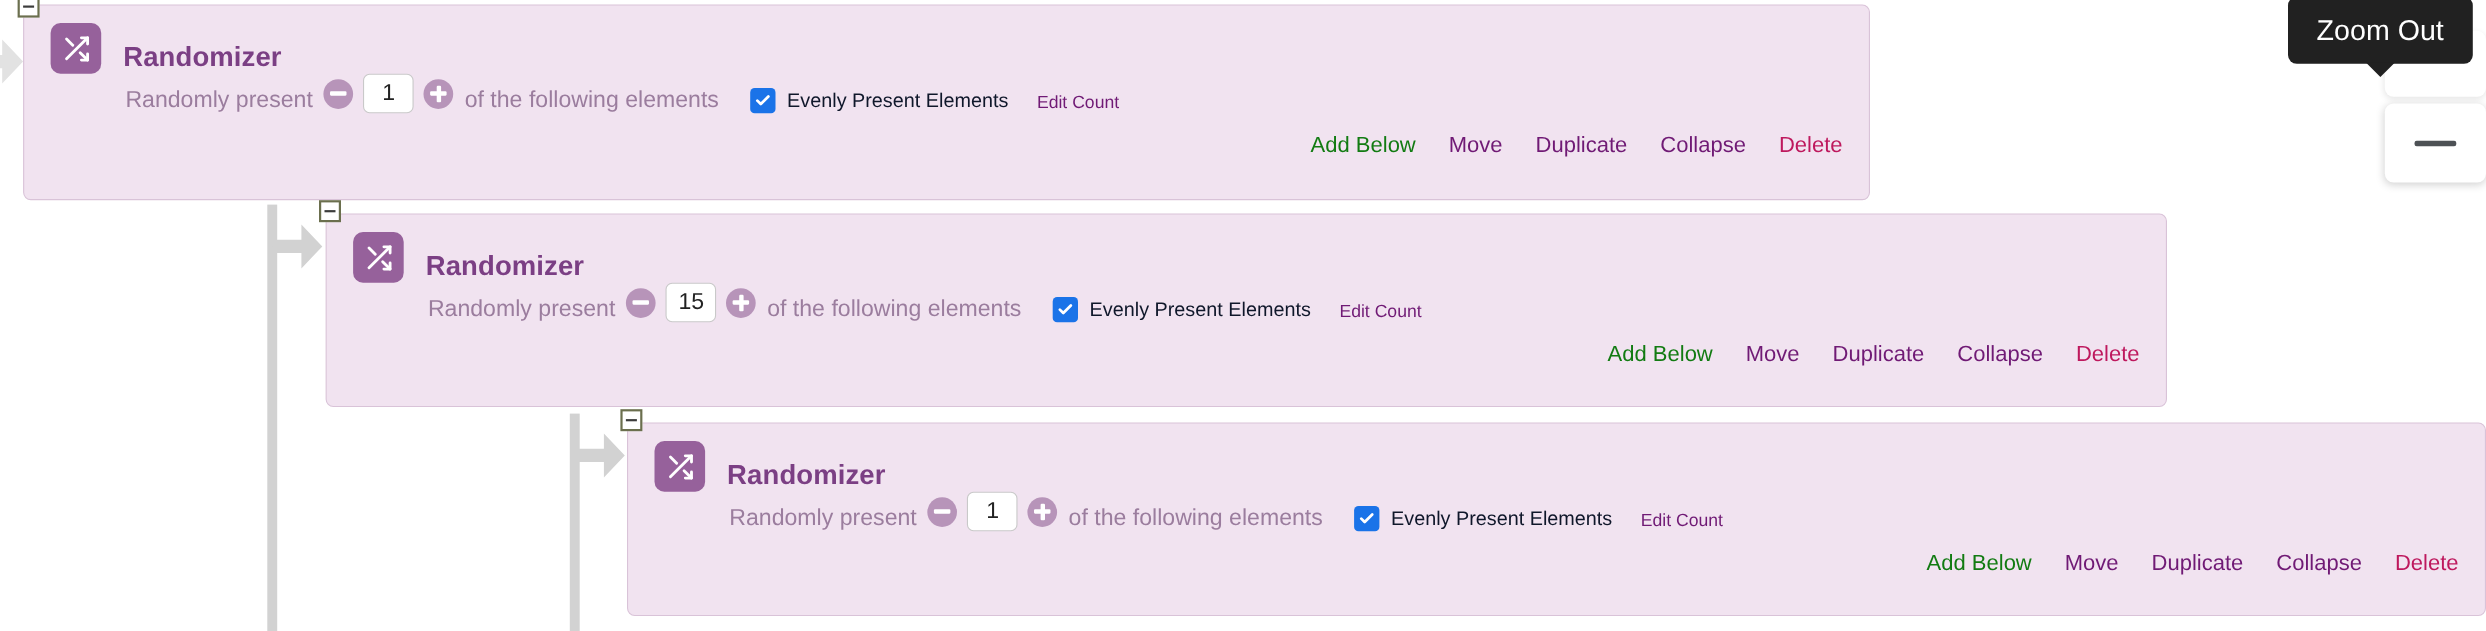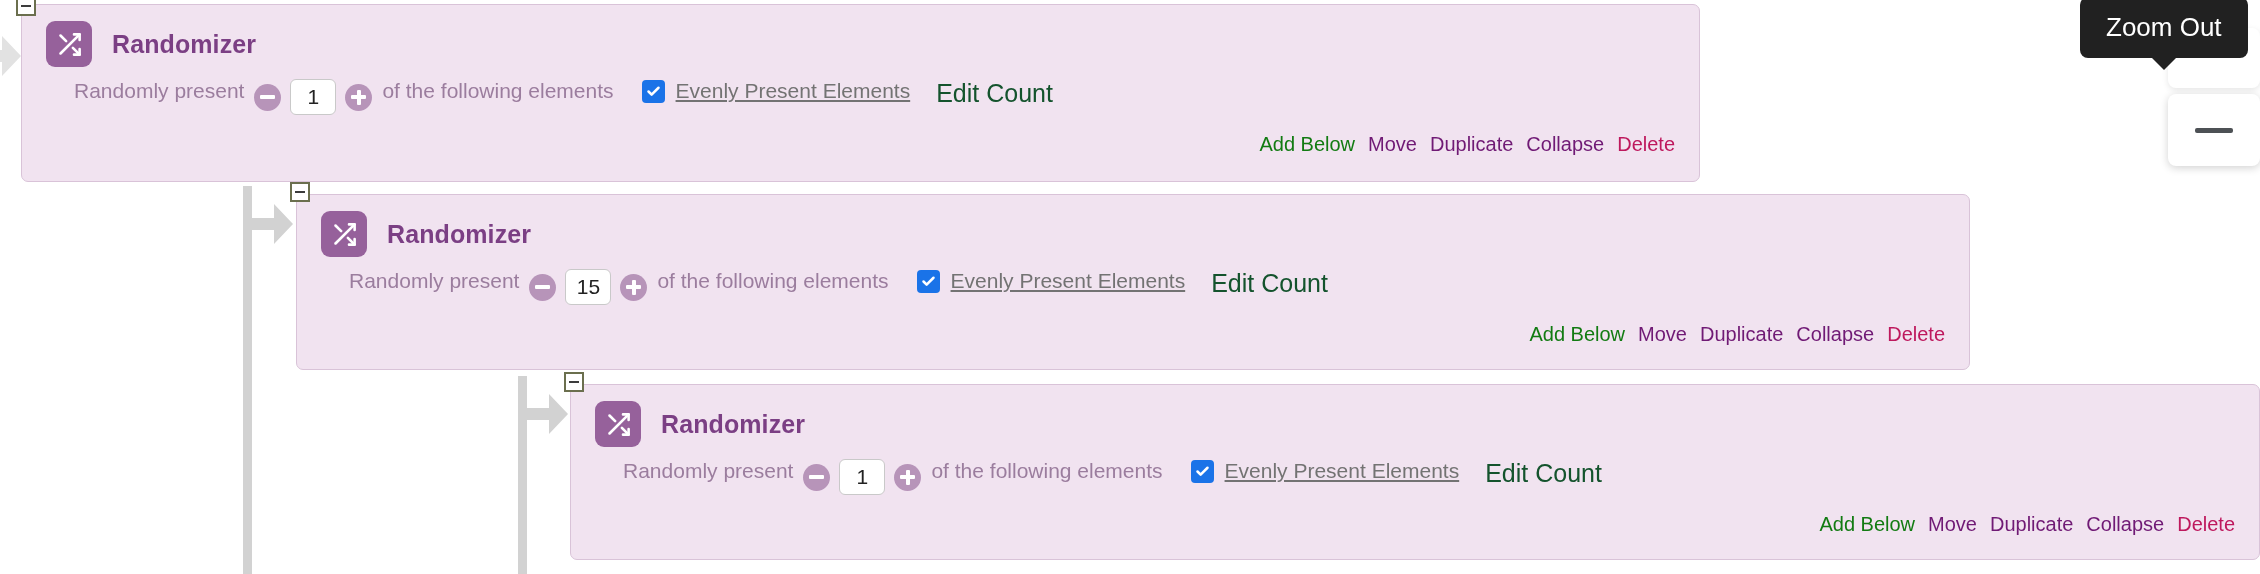--- a/index.html
+++ b/index.html
@@ -45,21 +45,21 @@
   
   .block{
     position:absolute;
     background:#f1e3f0;
     border:1px solid #d9c3d8;
     border-radius:7px;
     box-sizing:border-box;
     z-index:4;
   }
   .block-head{
-    display:flex;align-items:center;
+    display:flex;align-items:flex-end;
     padding:16px 0 0 24px;
   }
   .icon-sq{
     width:46px;height:46px;
     border-radius:9px;
     background:#96619b;
     display:flex;align-items:center;justify-content:center;
     flex:0 0 auto;
   }
   .icon-sq svg{display:block;}
@@ -67,23 +67,23 @@
     margin-left:20px;
     font-size:25px;
     font-weight:bold;
     color:#7b3f84;
     letter-spacing:.1px;
     white-space:nowrap;
   }
 
   
   .settings-row{
-    display:flex;align-items:flex-start;
-    padding-left:52px;
-    margin-top:12px;
+    display:flex;align-items:flex-end;
+    padding-left:92px;
+    margin-top:0;
     white-space:nowrap;
   }
   .lbl{
     font-size:21px;
     color:#9b7d9e;
   }
   .stepper{
     display:flex;align-items:center;
     margin:0 10px;
   }
@@ -124,36 +124,35 @@
   .chkbox{
     width:23px;height:23px;
     border-radius:4px;
     background:#1a73e8;
     display:flex;align-items:center;justify-content:center;
     flex:0 0 auto;
   }
   .chkbox svg{display:block;}
   .chk-label{
     margin-left:11px;
-    font-size:21px;
-    color:#737373;
-    text-decoration:underline;
+    font-size:18px;
+    color:#0f172a;
   }
   .link{
-    font-size:25px;
-    color:#14532d;
+    font-size:16px;
+    color:#701a75;
     cursor:pointer;
     white-space:nowrap;
   }
   .edit-count{margin-left:26px;}
 
   
   .actions{
     display:flex;align-items:center;justify-content:flex-end;
-    gap:13px;
+    gap:30px;
     padding:10px 24px 16px 0;
     margin-top:8px;
     margin-left:35px;
   }
   .act{
     font-size:20px;
     cursor:pointer;
     white-space:nowrap;
   }
   .act.green{color:#127b12;}

